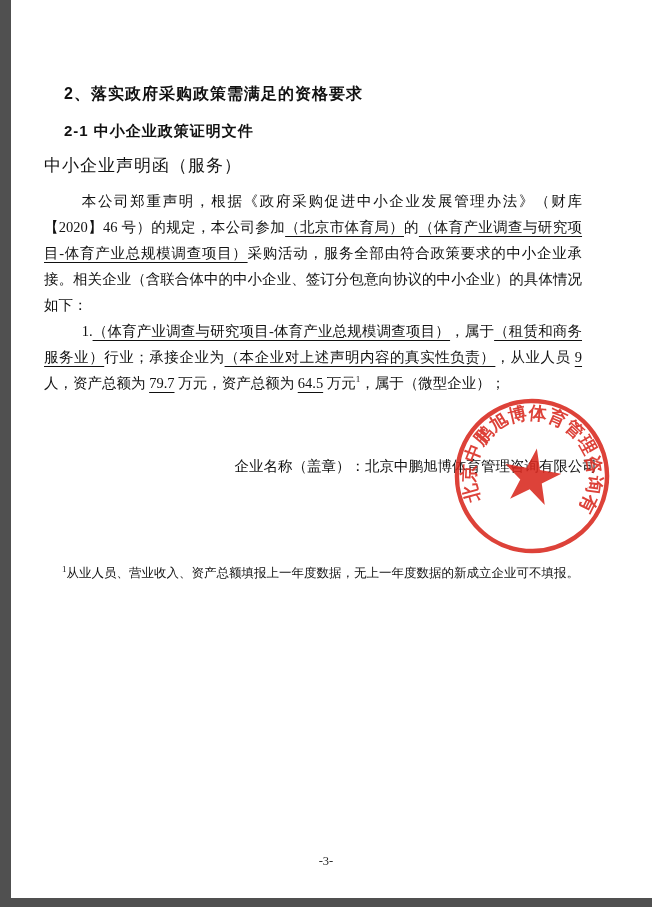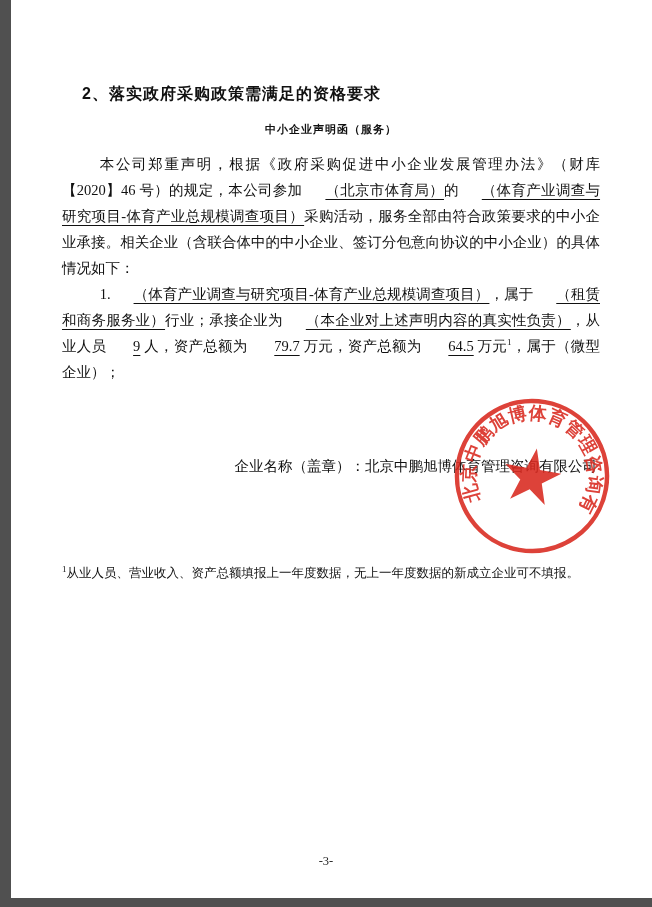--- a/index.html
+++ b/index.html
@@ -17,42 +17,42 @@
     position: absolute; left: 0; top: 0;
     width: 11px; height: 100%;
     background: var(--edge-gray);
   }
   .edge-bottom {
     position: absolute; left: 0; bottom: 0;
     width: 100%; height: 9px;
     background: var(--edge-gray);
   }
   .content {
-    position: absolute; left: 62px; top: 84px; width: 538px;
+    position: absolute; left: 44px; top: 84px; width: 538px;
   }
   .h-section {
     font-family: "Liberation Sans", "DejaVu Sans", sans-serif;
     font-size: 16px; font-weight: bold; letter-spacing: 1px;
     margin-left: 20px; line-height: 20px;
   }
   .h-sub {
     font-family: "Liberation Sans", "DejaVu Sans", sans-serif;
     font-size: 15px; font-weight: bold; letter-spacing: 1px;
     margin-left: 20px; margin-top: 17px; line-height: 20px;
   }
   .doc-title {
-    font-size: 11px; font-weight: bold; text-align: center;
+    font-size: 17px; font-weight: normal; text-align: left;
     margin-top: 14px; line-height: 22px; letter-spacing: 1px;
   }
   .paras { margin-top: 11px; }
   .para {
     font-size: 14.5px; line-height: 26px;
     text-align: justify; text-indent: 2.6em;
   }
-  .para .u, .sig .u { text-decoration: underline; text-underline-offset: 4px; padding-left: 23px; }
+  .para .u, .sig .u { text-decoration: underline; text-underline-offset: 4px; }
   .para sup { font-size: 9px; vertical-align: super; line-height: 0; }
   .signature {
     position: absolute; top: 454px; right: 55px;
     text-align: right; font-size: 14.5px; line-height: 25px;
   }
   .footnote {
     position: absolute; left: 62px; top: 564px; width: 540px;
     font-size: 12.5px; line-height: 18px;
   }
   .footnote sup { font-size: 9px; vertical-align: super; line-height: 0; }
@@ -80,20 +80,21 @@
 </style>
 </head>
 <body>
 
 <div class="page">
   <div class="edge-left"></div>
   <div class="edge-bottom"></div>
 
   <div class="content">
     <div class="h-section">2、落实政府采购政策需满足的资格要求</div>
+    <div class="h-sub">2-1 中小企业政策证明文件</div>
     <div class="doc-title">中小企业声明函（服务）</div>
     <div class="paras">
         <p class="para"><span>本公司郑重声明，根据《政府采购促进中小企业发展管理办法》（财库【2020】46 号）的规定，本公司参加</span><span class="u">（北京市体育局）</span><span>的</span><span class="u">（体育产业调查与研究项目-体育产业总规模调查项目）</span><span>采购活动，服务全部由符合政策要求的中小企业承接。相关企业（含联合体中的中小企业、签订分包意向协议的中小企业）的具体情况如下：</span></p>
         <p class="para"><span>1.</span><span class="u">（体育产业调查与研究项目-体育产业总规模调查项目）</span><span>，属于</span><span class="u">（租赁和商务服务业）</span><span>行业；承接企业为</span><span class="u">（本企业对上述声明内容的真实性负责）</span><span>，从业人员 </span><span class="u">9</span><span> 人，资产总额为 </span><span class="u">79.7</span><span> 万元，资产总额为 </span><span class="u">64.5</span><span> 万元</span><sup>1</sup><span>，属于（微型企业）；</span></p>
       </div>
   </div>
 
   <div class="signature sig">
     <div>企业名称（盖章）：北京中鹏旭博体育管理咨询有限公司</div>
   </div>

